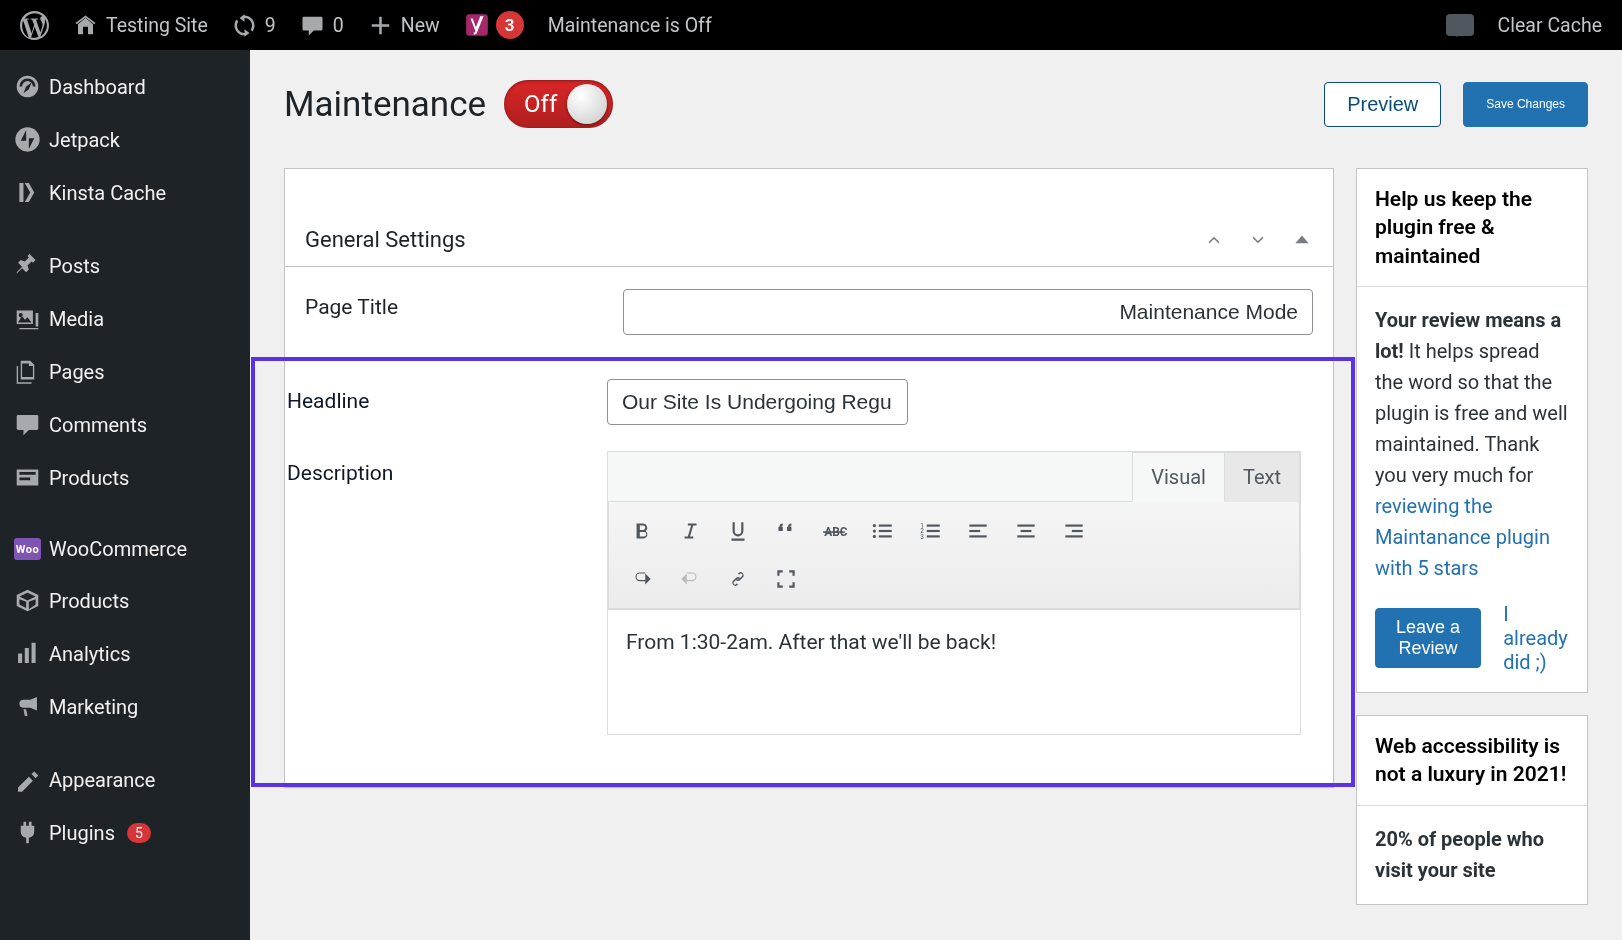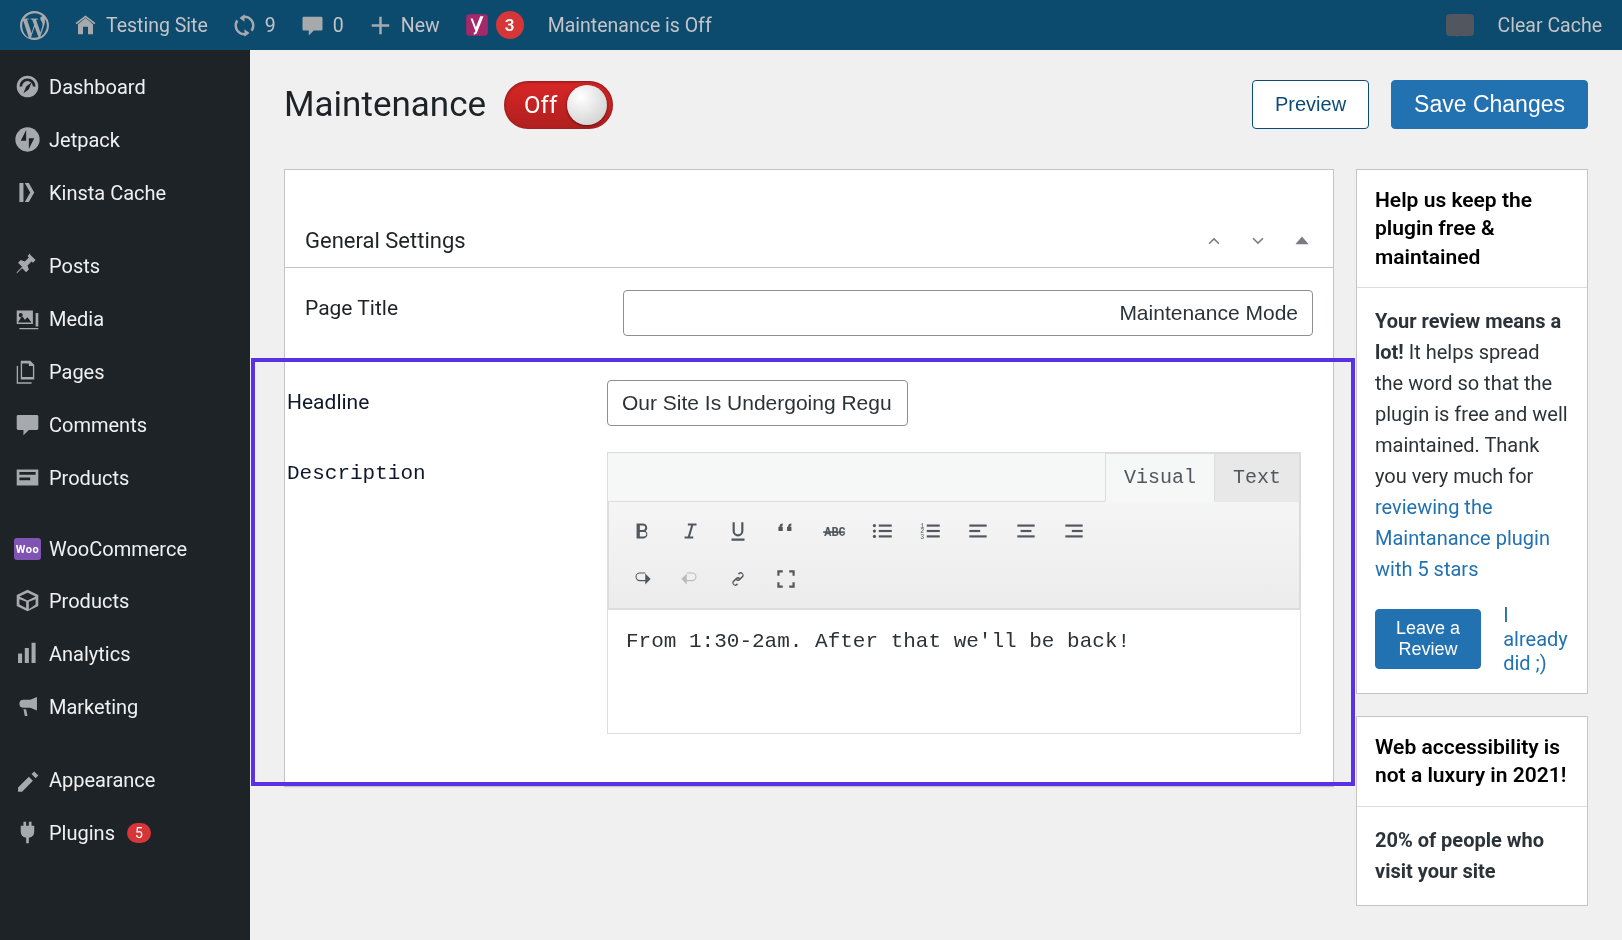--- a/index.html
+++ b/index.html
@@ -1,19 +1,19 @@
 <!DOCTYPE html>
 <html><head>
 <meta charset="utf-8">
 <style>
 * { margin: 0; padding: 0; box-sizing: border-box; }
 body { font-family: -apple-system, BlinkMacSystemFont, "Segoe UI", Roboto, sans-serif; background: #f0f0f1; overflow: hidden; width: 1622px; height: 940px; }
 
 
-.admin-bar { height: 50px; background: #0c4a6e; color: #c3c4c7; display: flex; align-items: center; padding: 0 8px; font-size: 19.5px; }
+.admin-bar { height: 50px; background: #000000; color: #c3c4c7; display: flex; align-items: center; padding: 0 8px; font-size: 19.5px; }
 .admin-bar .left { display: flex; align-items: center; gap: 0; flex: 1; }
 .admin-bar .item { display: flex; align-items: center; gap: 8px; padding: 0 12px; height: 50px; cursor: pointer; }
 .admin-bar .ico { width: 25px; height: 25px; fill: #a7aaad; }
 .admin-bar .wp-logo { width: 29px; height: 29px; fill: #a7aaad; }
 .admin-bar .badge-orange { background: #d63638; color: #fff; border-radius: 50%; width: 28px; height: 28px; display: inline-flex; align-items: center; justify-content: center; font-size: 17px; font-weight: 600; }
 .admin-bar .speech-ico { background: #50575e; width: 28px; height: 22px; border-radius: 4px; position: relative; }
 .admin-bar .speech-ico:after { content: ""; position: absolute; bottom: -6px; left: 6px; border: 5px solid transparent; border-top-color: #50575e; }
 .admin-bar .yoast { display:inline-flex; align-items:center; gap:6px; }
 .admin-bar .yoast-ico { width:26px; height:26px; }
 
@@ -29,21 +29,21 @@
 
 
 .content { flex: 1; padding: 0; overflow: hidden; position: relative; }
 .page-head { display: flex; align-items: center; padding: 30px 34px 40px; }
 .page-head h1 { font-size: 35px; font-weight: 400; color: #1d2327; margin-right: 18px; }
 .toggle { display:inline-flex; align-items:center; background: linear-gradient(#d92626,#b01f1f); border-radius: 30px; height: 48px; padding: 4px 6px 4px 20px; box-shadow: inset 0 1px 3px rgba(0,0,0,0.4); cursor:pointer; }
 .toggle span { color:#fff; font-size: 24px; font-weight: 400; margin-right: 10px; }
 .toggle .knob { width: 40px; height: 40px; border-radius: 50%; background: radial-gradient(circle at 35% 30%, #fff, #c8c8c8); box-shadow: 0 1px 3px rgba(0,0,0,0.5); }
 .head-actions { margin-left: auto; display: flex; gap: 22px; }
 .btn-secondary { background:#fff; border:1px solid #0a4b78; color:#0a4b78; padding: 10px 22px; font-size: 20px; border-radius: 4px; cursor:pointer; }
-.btn-primary { background:#2271b1; border:1px solid #2271b1; color:#fff; padding: 10px 22px; font-size: 23px; border-radius: 4px; cursor:pointer; }
+.btn-primary { background:#2271b1; border:1px solid #2271b1; color:#fff; padding: 10px 22px; font-size: 12px; border-radius: 4px; cursor:pointer; }
 .btn-primary.small { padding: 8px 18px; font-size: 18px; }
 
 .cols { display: flex; gap: 22px; padding: 0 34px 0 34px; }
 .main { flex: 1; }
 .side { width: 232px; }
 
 .postbox { background:#fff; border:1px solid #c3c4c7; box-shadow: 0 1px 1px rgba(0,0,0,0.04); }
 .postbox .hndle { display:flex; align-items:center; padding: 14px 20px; border-bottom:1px solid #c3c4c7;margin-top:44px; }
 .postbox .hndle h2 { font-size: 22px; font-weight: 400; color:#1d2327; }
 .postbox .hndle .ctrls { margin-left:auto; display:flex; gap: 22px; }
@@ -262,21 +262,21 @@
           </div>
 
           <div class="highlight">
             <div class="inner-row">
               <label>Headline</label>
               <div class="field">
                 <input type="text" value="Our Site Is Undergoing Regular Maintenance" style="">
               </div>
             </div>
 
-            <div class="inner-row" style="margin-bottom:8px;font-family:Liberation Mono, monospace;">
+            <div class="inner-row" style="margin-bottom:8px;">
               <label>Description</label>
               <div class="field">
                 <div class="editor">
                   <div class="editor-tabs">
                     <div class="tab active">Visual</div>
                     <div class="tab">Text</div>
                   </div>
                   <div class="toolbar">
                     <div class="tb">
                         <svg viewBox="0 0 24 24">

